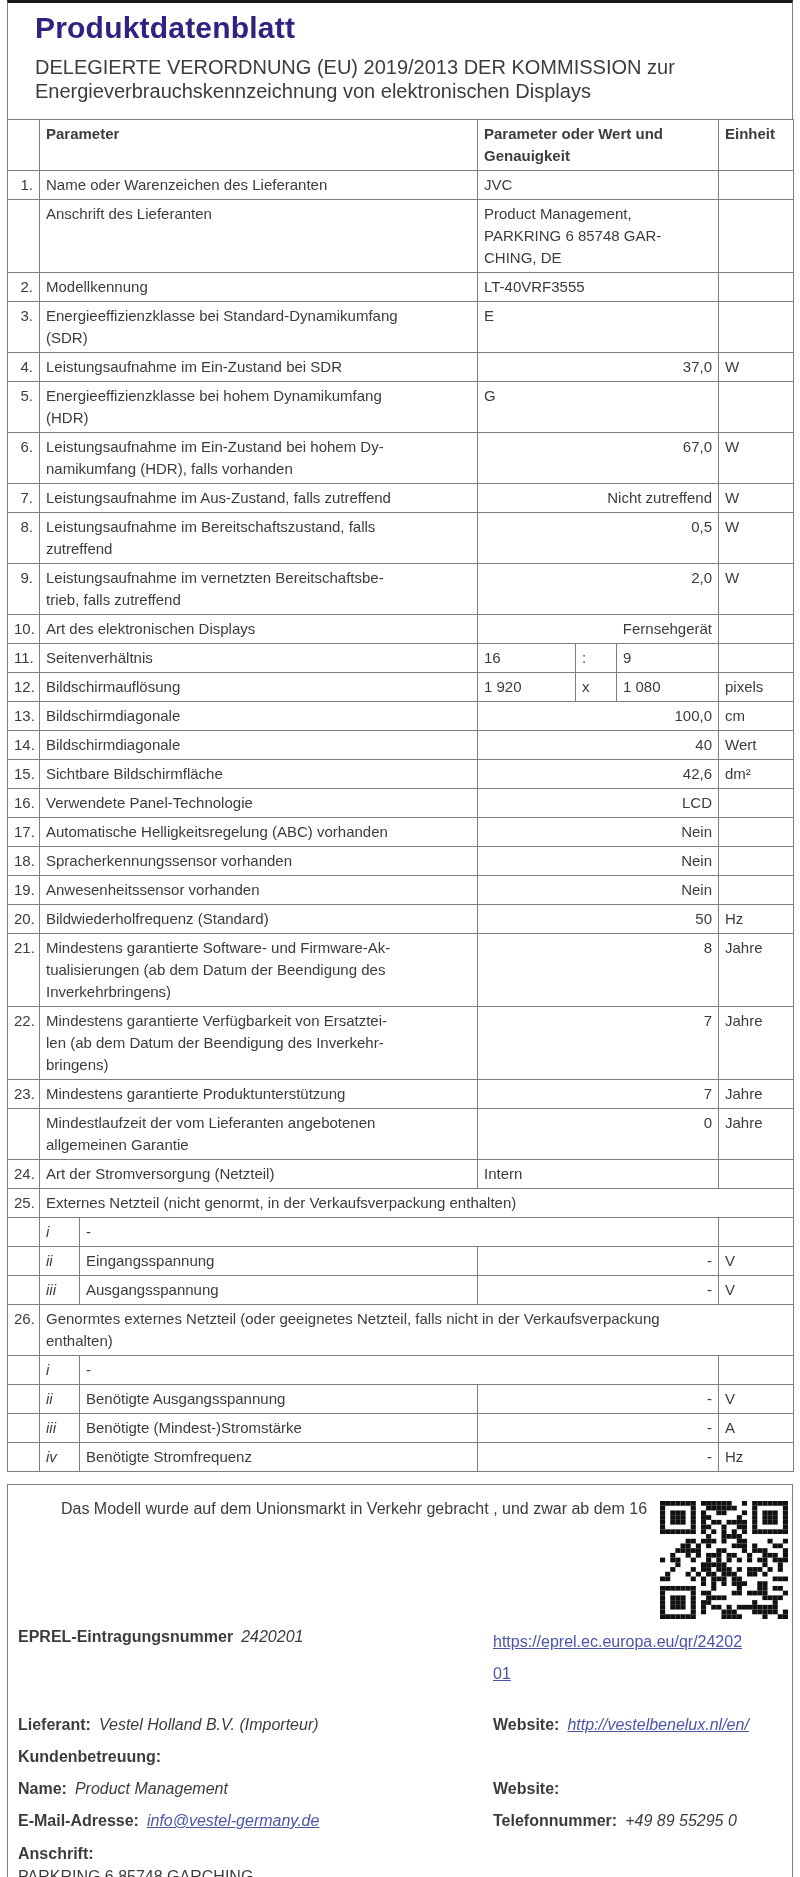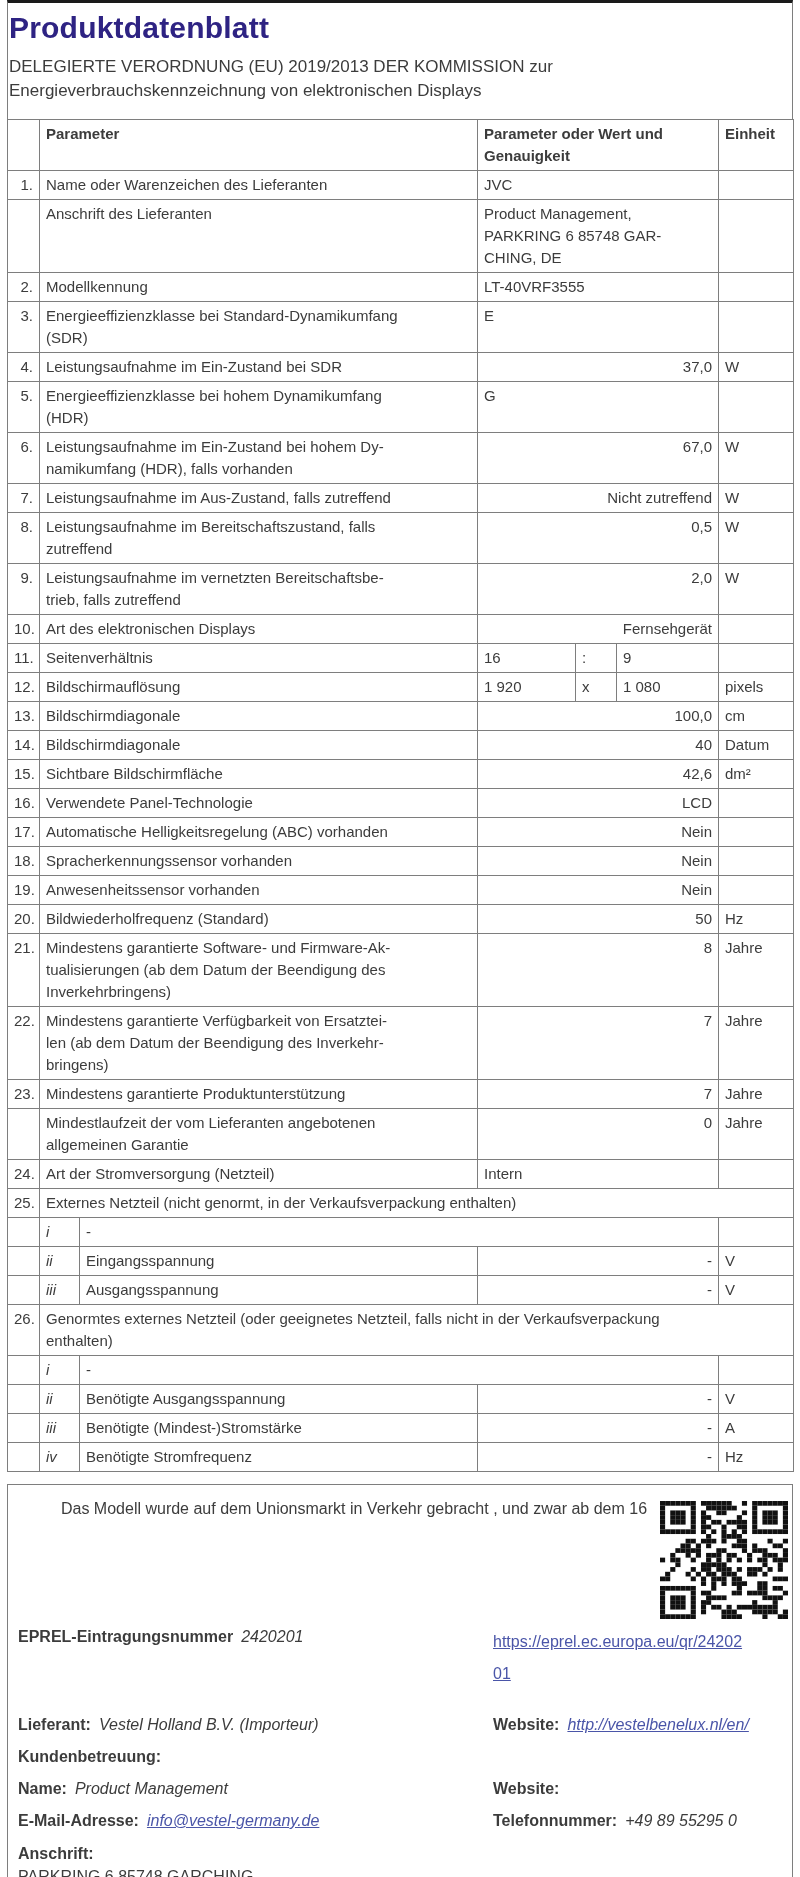--- a/index.html
+++ b/index.html
@@ -15,32 +15,32 @@
     font-family:"Liberation Sans","DejaVu Sans",sans-serif;
     color:var(--text-color);
   }
   .page{width:800px;min-height:1877px;padding:0 7px 6px 7px;}
 
   
   .header-box{
     border:1px solid var(--border-color);
     border-top:3px solid #1a1a1a;
     border-bottom:none;
-    padding:8px 12px 16px 1px;
+    padding:8px 12px 16px 27px;
   }
   .doc-title{
     margin:0 0 10px 0;
     font-size:30px;
     font-weight:bold;
     letter-spacing:0.2px;
     color:var(--title-color);
   }
   .doc-subtitle{
     margin:0;
-    font-size:17px;
+    font-size:20px;
     line-height:24px;
     color:var(--text-color);
   }
 
   
   table.datasheet{
     width:786px;
     border-collapse:collapse;
     table-layout:fixed;
     font-size:15px;
@@ -237,21 +237,21 @@
         <tr>
           <td class="cell-num">13.</td>
           <td class="cell-label" colspan="2">Bildschirmdiagonale</td>
           <td class="cell-value val-right" colspan="3">100,0</td>
           <td class="cell-unit">cm</td>
         </tr>
         <tr>
           <td class="cell-num">14.</td>
           <td class="cell-label" colspan="2">Bildschirmdiagonale</td>
           <td class="cell-value val-right" colspan="3">40</td>
-          <td class="cell-unit">Datum</td>
+          <td class="cell-unit">Wert</td>
         </tr>
         <tr>
           <td class="cell-num">15.</td>
           <td class="cell-label" colspan="2">Sichtbare Bildschirmfläche</td>
           <td class="cell-value val-right" colspan="3">42,6</td>
           <td class="cell-unit">dm²</td>
         </tr>
         <tr>
           <td class="cell-num">16.</td>
           <td class="cell-label" colspan="2">Verwendete Panel-Technologie</td>

